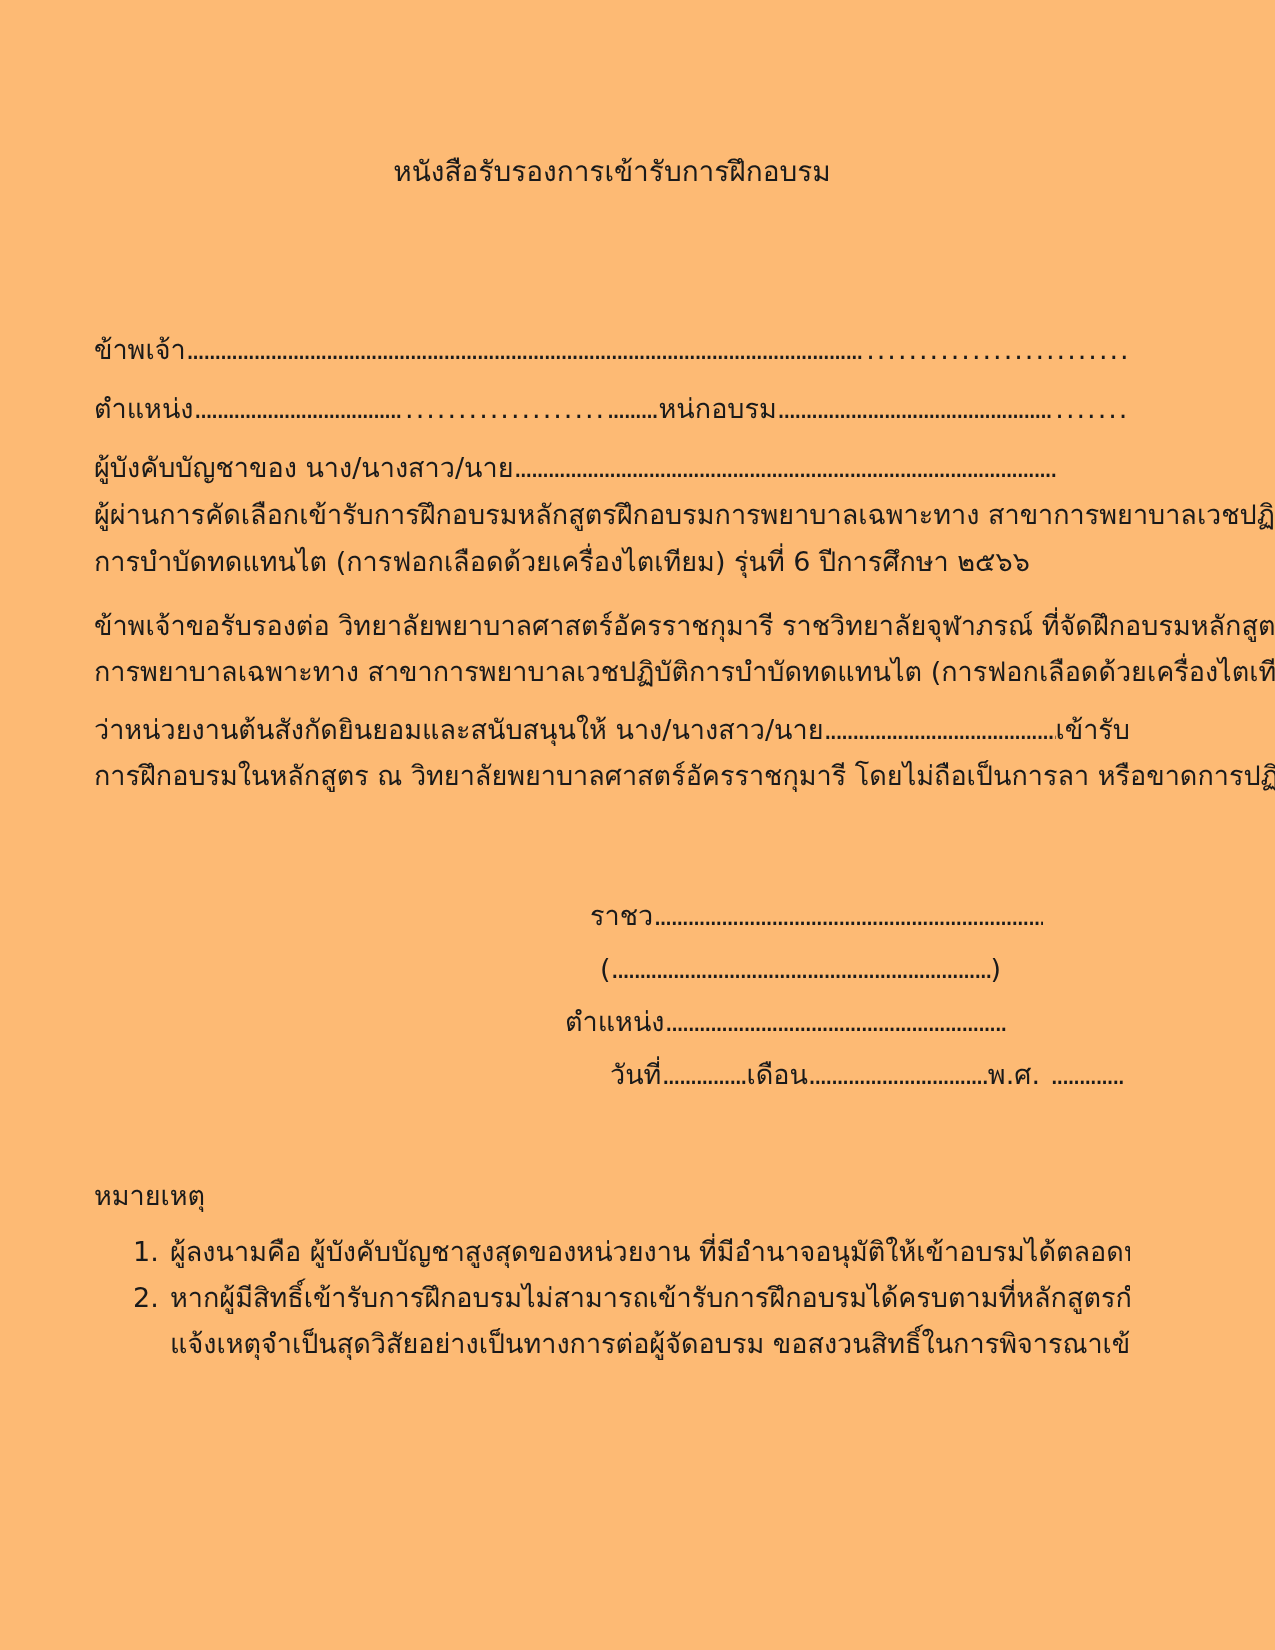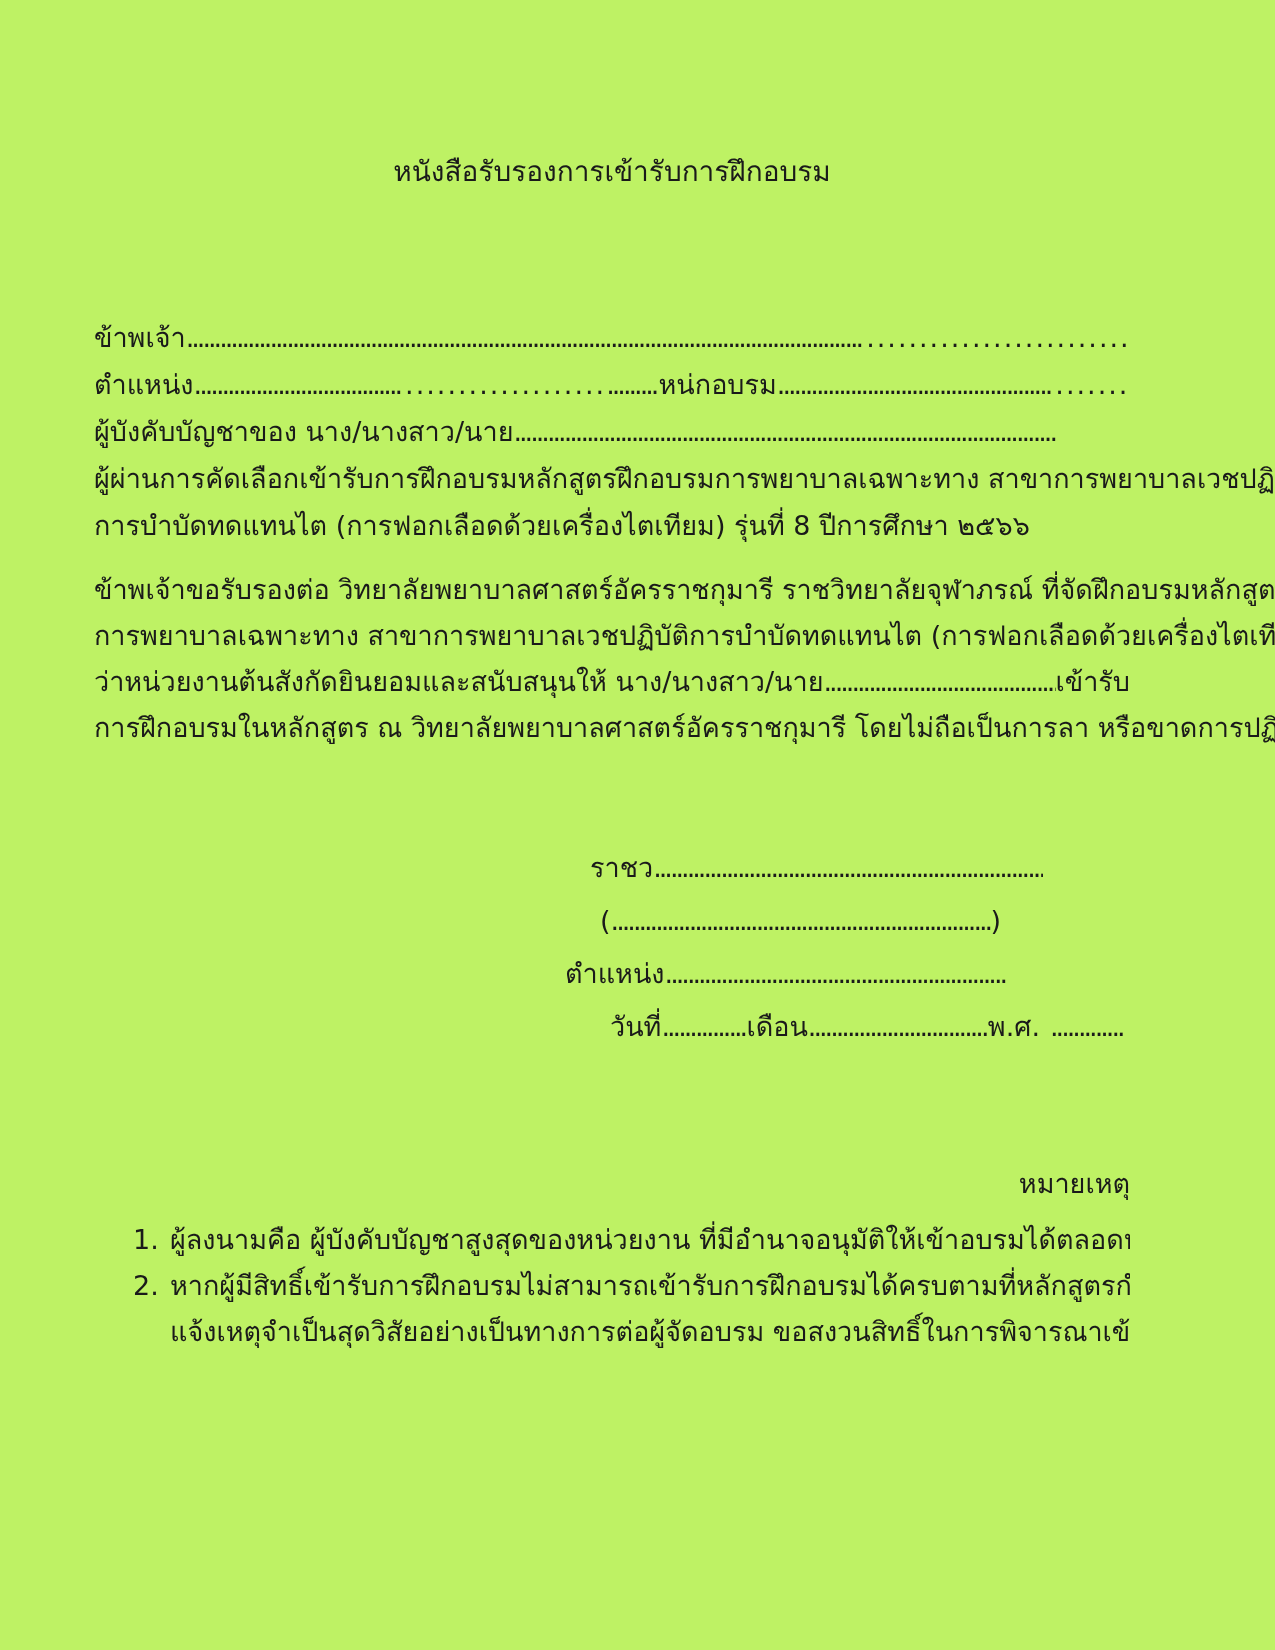--- a/index.html
+++ b/index.html
@@ -1,51 +1,51 @@
 <!DOCTYPE html>
 <html lang="th"><head>
 <meta charset="utf-8">
 <style>
   html,body { margin:0; padding:0; background:#888; }
   .page {
-    width:1275px; height:1650px; margin:0 auto; background:#bef264;
+    width:1275px; height:1650px; margin:0 auto; background:#fdba74;
     color:#1a1a1a; font-family:"DejaVu Sans", sans-serif; font-size:27px;
     position:relative; overflow:hidden; box-sizing:border-box;
   }
   .content { padding:0 145px 0 94px; }
 
   .doc-title { text-align:center; margin-top:150px; line-height:44px; font-size:28px; }
 
   .para1 { margin-top:120px; }
   .para2 { margin-top:18px; }
   .para1 .line { line-height:47px; }
   .para2 .line { line-height:46px; }
   .line { white-space:nowrap; }
   .flexline { display:flex; }
-  .flexline > span { display:block; }
+  .flexline > span { display:block;margin-top:12px; }
 
   .dotfill { flex:1 1 0; overflow:hidden; white-space:nowrap; }
   .dfix { display:inline-block; overflow:hidden; white-space:nowrap; vertical-align:bottom; }
   .dense { letter-spacing:-3px; }
   .sparse { letter-spacing:2px; }
 
   .ga { flex:0 0 465px; overflow:hidden; white-space:nowrap; }
   .gb { flex:1 1 0; overflow:hidden; white-space:nowrap; }
   .short-right { margin-right:73px; }
 
   .sig { margin-top:90px; }
   .sig .sline { line-height:53px; white-space:nowrap; }
   .sig-name   { margin-left:496px; }
   .sig-paren  { margin-left:506px; }
   .sig-pos    { margin-left:471px; }
   .sig-date   { margin-left:516px; }
   .w390 { width:390px; } .w380 { width:380px; } .w342 { width:342px; }
   .w85 { width:85px; } .w180 { width:180px; } .w75 { width:75px; margin-left:10px; }
 
-  .notes-header { margin-top:108px; line-height:46px;text-align:right; }
+  .notes-header { margin-top:72px; line-height:46px; }
   .note-items { margin-top:10px; }
   .note-item { display:flex; margin-left:39px; }
   .note-num { flex:0 0 37px; line-height:46px; }
   .note-body { flex:1 1 0; overflow:hidden; }
   .note-body .line { line-height:46px; }
 </style>
 </head>
 <body>
 
 <div class="page">
@@ -62,21 +62,21 @@
         <span>ตำแหน่ง</span>
         <span class="ga"><span class="dense">....................................</span><span class="sparse">....................</span><span class="dense">....................</span></span>
         <span>หน่กอบรม</span>
         <span class="gb"><span class="dense">................................................</span><span class="sparse">..................</span></span>
       </div>
       <div class="line flexline">
         <span>ผู้บังคับบัญชาของ นาง/นางสาว/นาย</span>
         <span class="dotfill dense short-right">..................................................................................................................................</span>
       </div>
       <div class="line">ผู้ผ่านการคัดเลือกเข้ารับการฝึกอบรมหลักสูตรฝึกอบรมการพยาบาลเฉพาะทาง สาขาการพยาบาลเวชปฏิบัติ</div>
-      <div class="line">การบำบัดทดแทนไต (การฟอกเลือดด้วยเครื่องไตเทียม) รุ่นที่ 8 ปีการศึกษา ๒๕๖๖</div>
+      <div class="line">การบำบัดทดแทนไต (การฟอกเลือดด้วยเครื่องไตเทียม) รุ่นที่ 6 ปีการศึกษา ๒๕๖๖</div>
     </div>
 
     <div class="para2">
       <div class="line">ข้าพเจ้าขอรับรองต่อ วิทยาลัยพยาบาลศาสตร์อัครราชกุมารี ราชวิทยาลัยจุฬาภรณ์ ที่จัดฝึกอบรมหลักสูตร</div>
       <div class="line">การพยาบาลเฉพาะทาง สาขาการพยาบาลเวชปฏิบัติการบำบัดทดแทนไต (การฟอกเลือดด้วยเครื่องไตเทียม)</div>
       <div class="line flexline">
         <span>ว่าหน่วยงานต้นสังกัดยินยอมและสนับสนุนให้ นาง/นางสาว/นาย</span>
         <span class="dotfill dense">..........................................................................................</span>
         <span>เข้ารับ</span>
       </div>

